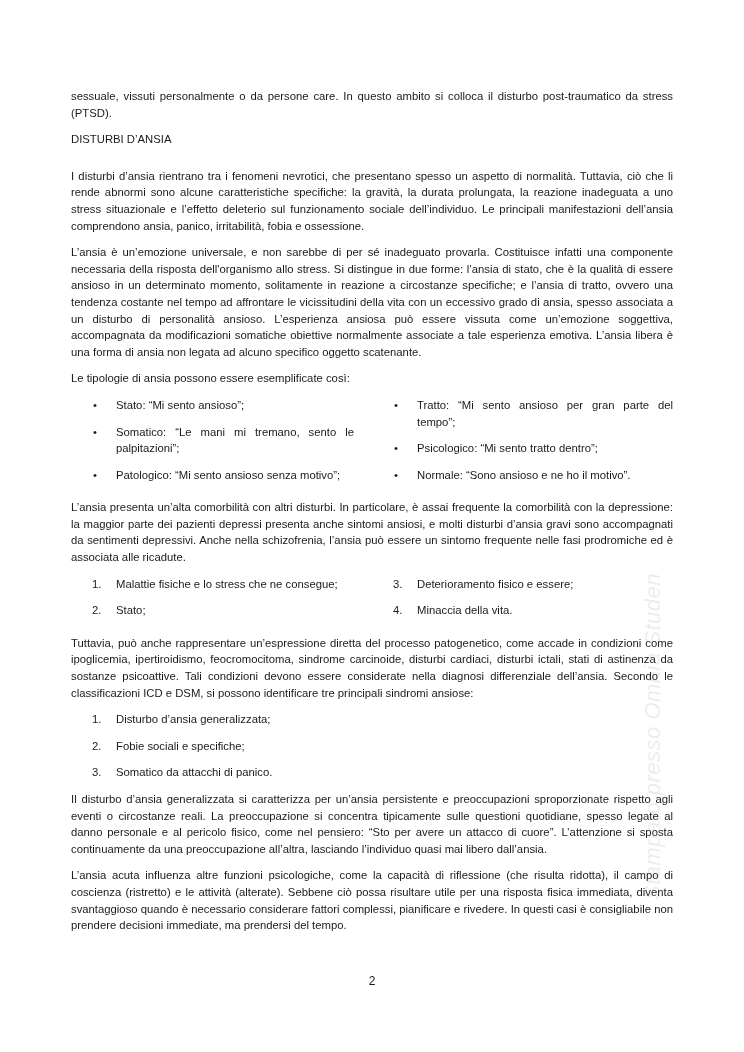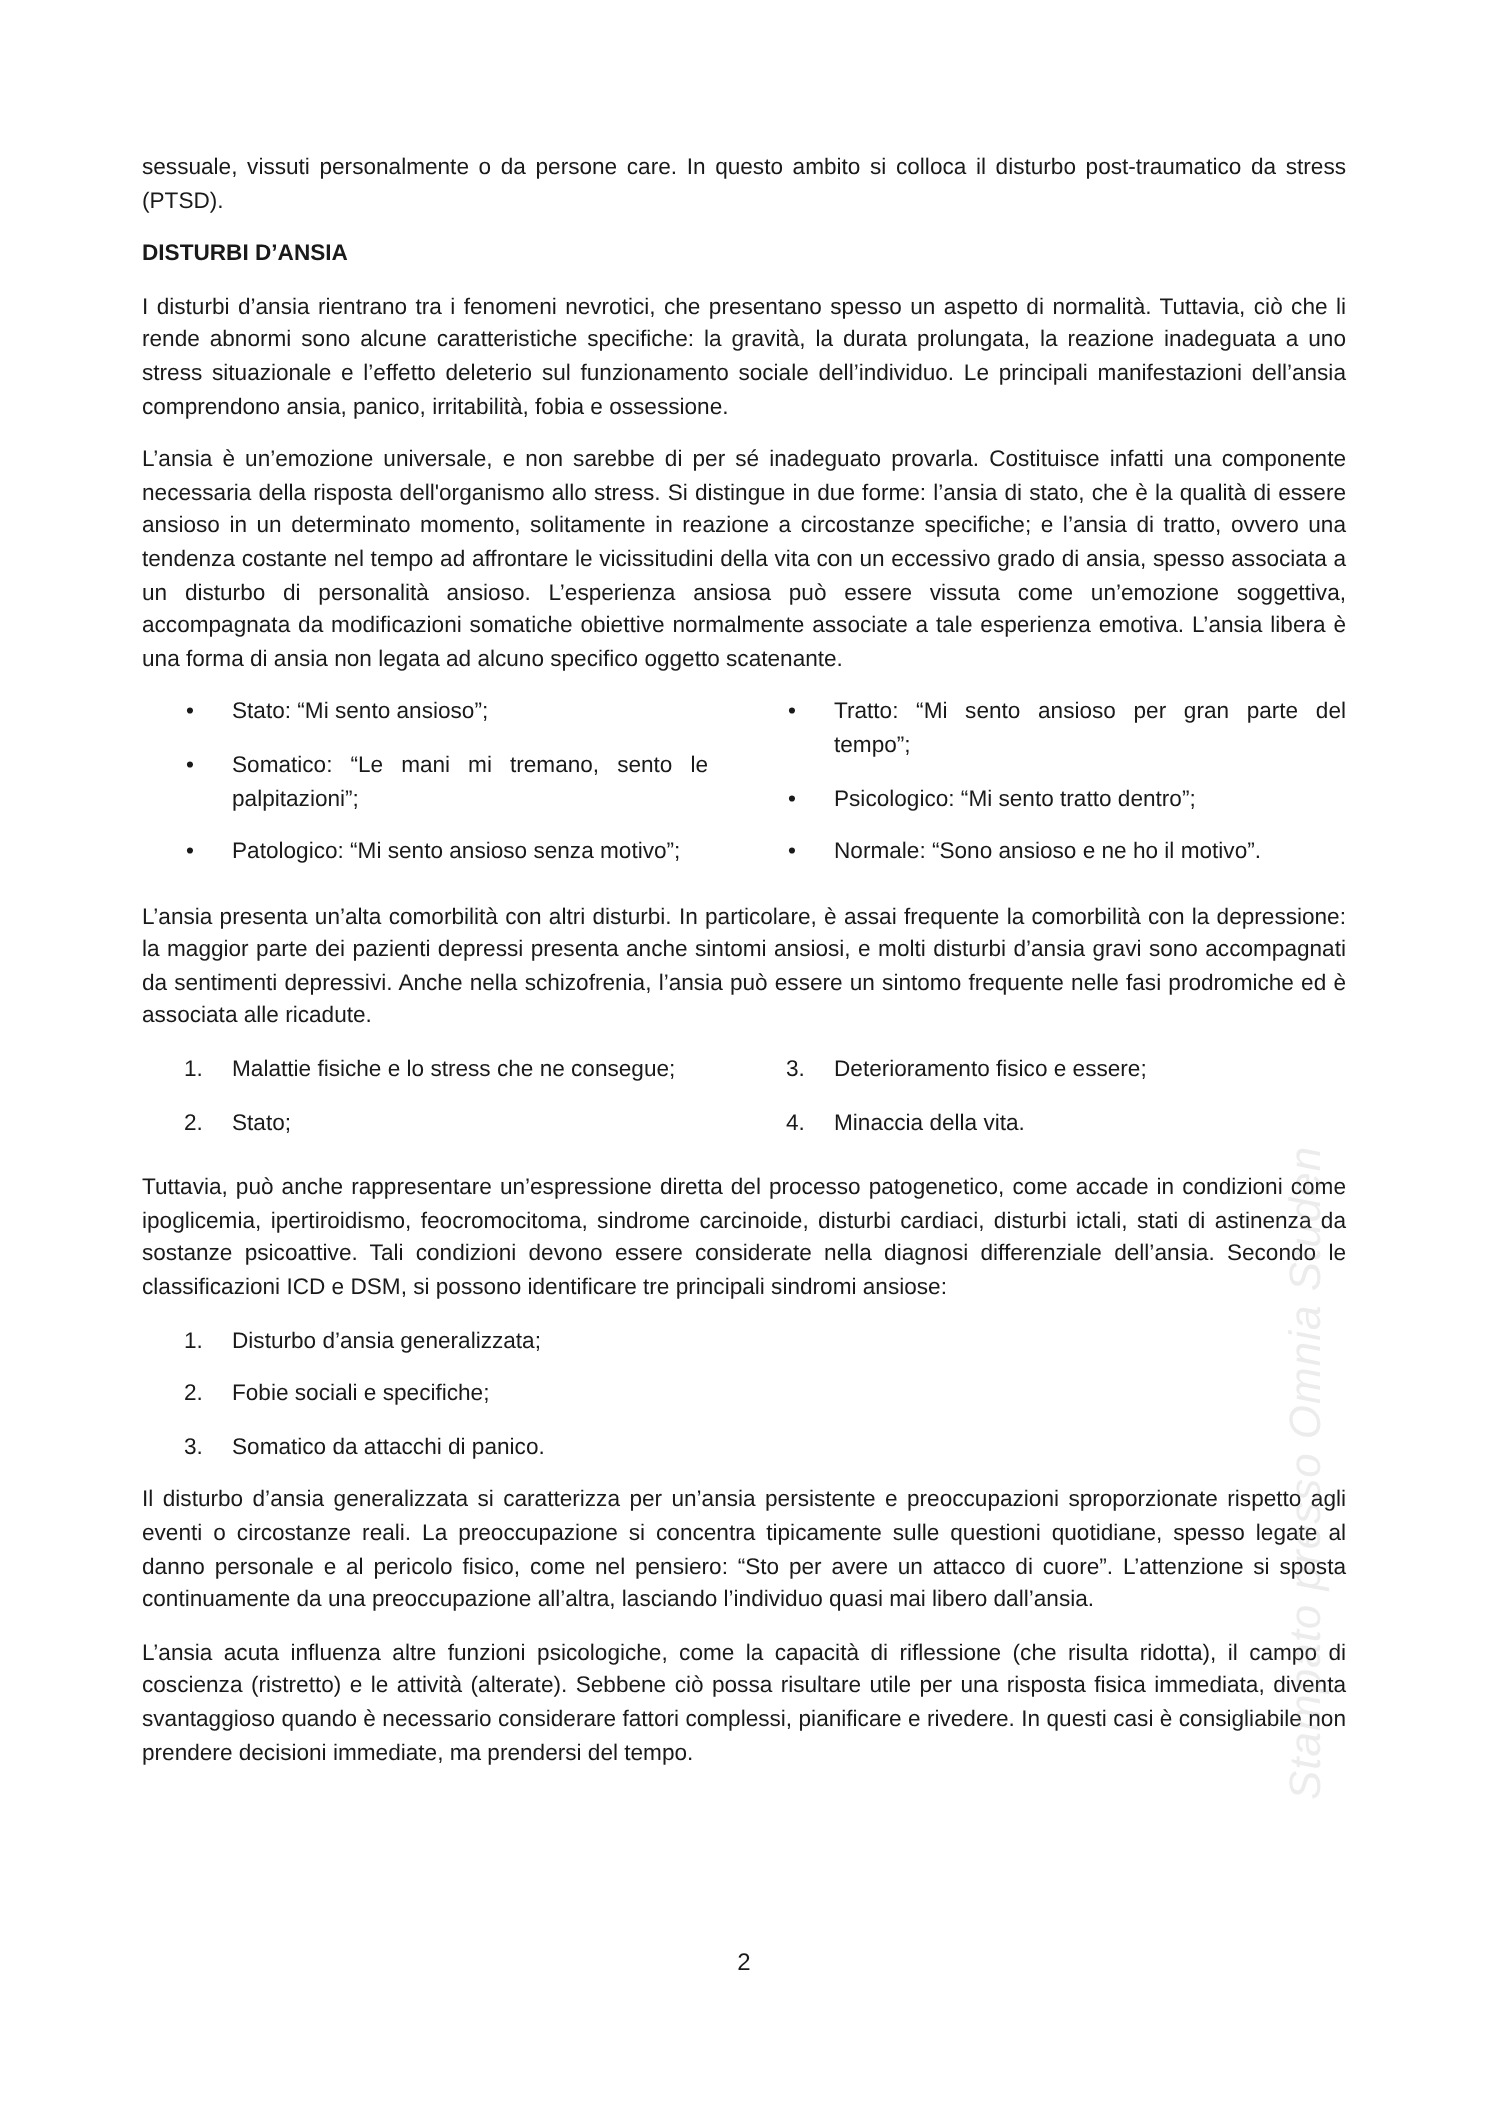--- a/index.html
+++ b/index.html
@@ -1,21 +1,21 @@
 <!DOCTYPE html>
 <html><head>
 <meta charset="utf-8">
 <style>
   html, body { margin: 0; padding: 0; background: #ffffff; }
   body { width: 744px; height: 1052px; position: relative; overflow: hidden;
          font-family: "Liberation Sans", "DejaVu Sans", sans-serif; color: #1a1a1a; }
-  .page { position: absolute; left: 71px; top: 76px; width: 602px; font-size: 11.3px; line-height: 16.6px; }
+  .page { position: absolute; left: 71px; top: 88px; width: 602px; font-size: 11.3px; line-height: 16.6px; }
   p { margin: 0 0 10px 0; text-align: justify; }
   b { font-weight: normal; }
-  .heading { font-weight: bold; margin: 0 0 10px 0; }
+  .heading { font-weight: normal; margin: 0 0 20px 0; }
   .two-col { display: flex; margin: 0 0 6px 0; }
   .col { width: 50%; }
   .col ul { list-style: none; margin: 0; padding: 0; }
   .col li { position: relative; padding-left: 45px; margin-bottom: 10px; text-align: justify; }
   .col.left li { padding-right: 18px; }
   .col li .bullet { position: absolute; left: 22px; top: 0; }
   .num-list { list-style: none; margin: 0 0 6px 0; padding: 0; }
   .num-list li { position: relative; padding-left: 45px; margin-bottom: 10px; }
   .num-list li .num { position: absolute; left: 21px; top: 0; }
   .pagenum { position: absolute; left: 0; width: 744px; top: 974px; text-align: center; font-size: 12px; }
@@ -29,20 +29,21 @@
 <div class="page">
 
   <p><span>sessuale, vissuti personalmente o da persone care. In questo ambito si colloca il disturbo post-traumatico da stress (PTSD).</span></p>
 
   <div class="heading">DISTURBI D’ANSIA</div>
 
   <p><span>I disturbi d’ansia rientrano tra i fenomeni nevrotici, che presentano spesso un aspetto di normalità. Tuttavia, ciò che li rende </span><b>abnormi</b><span> sono alcune caratteristiche specifiche: la gravità, la durata prolungata, la reazione inadeguata a uno stress situazionale e l’effetto deleterio sul funzionamento sociale dell’individuo. Le </span><b>principali manifestazioni</b><span> dell’ansia comprendono ansia, panico, irritabilità, fobia e ossessione.</span></p>
 
   <p><span>L’ansia è un’emozione universale, e non sarebbe di per sé inadeguato provarla. Costituisce infatti una componente necessaria della risposta dell'organismo allo stress. Si distingue in due forme: l’</span><b>ansia di stato</b><span>, che è la qualità di essere ansioso in un determinato momento, solitamente in reazione a circostanze specifiche; e l’</span><b>ansia di tratto</b><span>, ovvero una tendenza costante nel tempo ad affrontare le vicissitudini della vita con un eccessivo grado di ansia, spesso associata a un disturbo di personalità ansioso. L’esperienza ansiosa può essere vissuta come un’emozione soggettiva, accompagnata da modificazioni somatiche obiettive normalmente associate a tale esperienza emotiva. L’</span><b>ansia libera</b><span> è una forma di ansia non legata ad alcuno specifico oggetto scatenante.</span></p>
 
+  <p>Le tipologie di ansia possono essere esemplificate così:</p>
 
   <div class="two-col">
     <div class="col left">
       <ul>
         <li><span class="bullet">•</span><b>Stato</b><span>: “Mi sento ansioso”;</span></li>
         <li><span class="bullet">•</span><b>Somatico</b><span>: “Le mani mi tremano, sento le palpitazioni”;</span></li>
         <li><span class="bullet">•</span><b>Patologico</b><span>: “Mi sento ansioso senza motivo”;</span></li>
       </ul>
     </div>
     <div class="col right">

